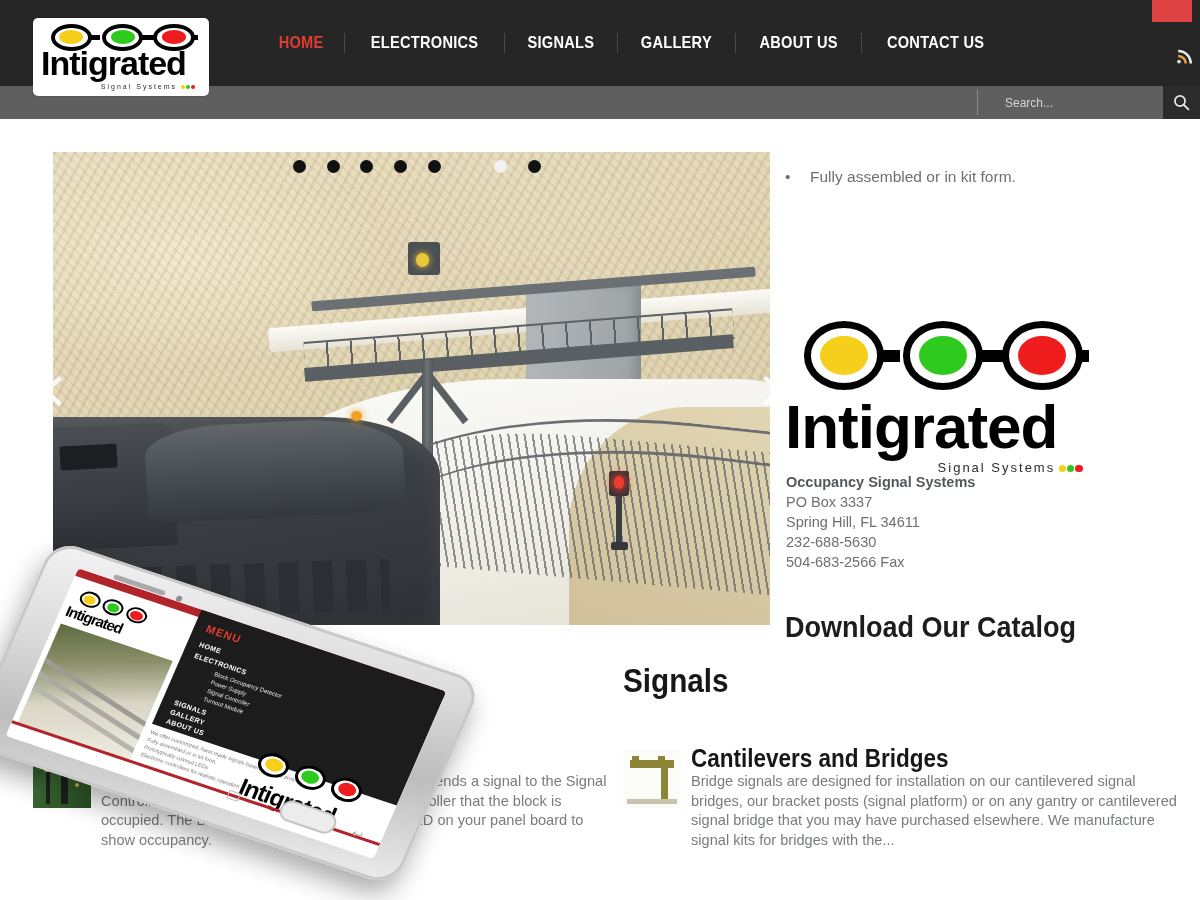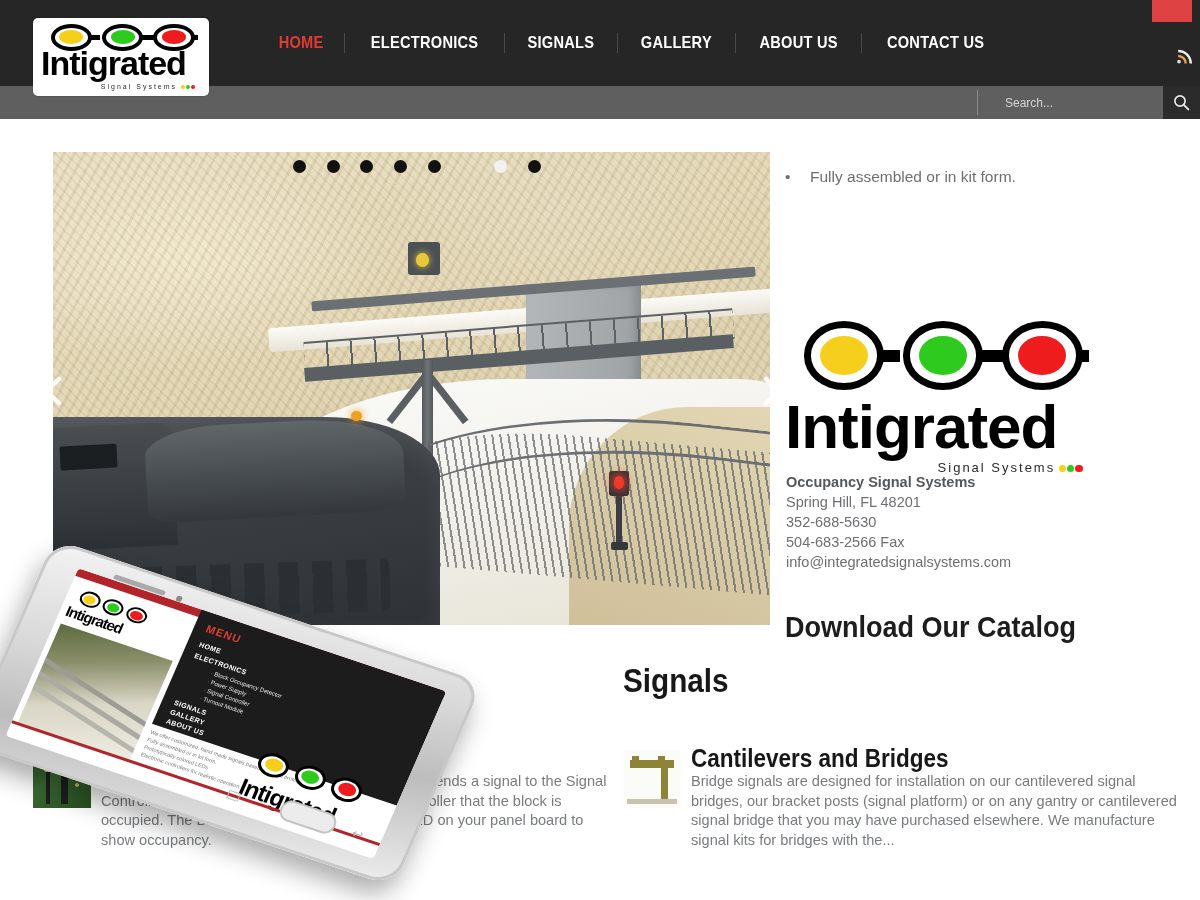--- a/index.html
+++ b/index.html
@@ -546,24 +546,24 @@
         </div>
     </div>
     <div class="brandword" style="font-size:62px;bottom:11%;">Intigrated</div>
     <div class="brandsub" style="font-size:13px;bottom:0;">
       <span>Signal Systems</span><span class="subdots"><b style="background:#f5cf1b"></b><b style="background:#2ecb1e"></b><b style="background:#ee1c1c"></b></span>
     </div>
   </div>
 
   <div class="contact">
     <div class="strong">Occupancy Signal Systems</div>
-    <div>Spring Hill, FL 48201</div>
-    <div>352-688-5630</div>
+    <div>PO Box 3337</div>
+    <div>Spring Hill, FL 34611</div>
+    <div>232-688-5630</div>
     <div>504-683-2566 Fax</div>
-    <div>info@integratedsignalsystems.com</div>
   </div>
 
   <div class="catalog-title">Download Our Catalog</div>
 
   <div class="left-sec">
     <div class="sec-title">Electronics</div>
 
     <div style="position:relative; margin-top:36px; min-height:108px;">
       <div class="thumb thumb-pcb" style="left:0; top:14px;"></div>
       <div class="item-title" style="position:absolute; left:68px; top:8px; overflow:hidden; width:540px;">Block Occupancy Detector</div>

